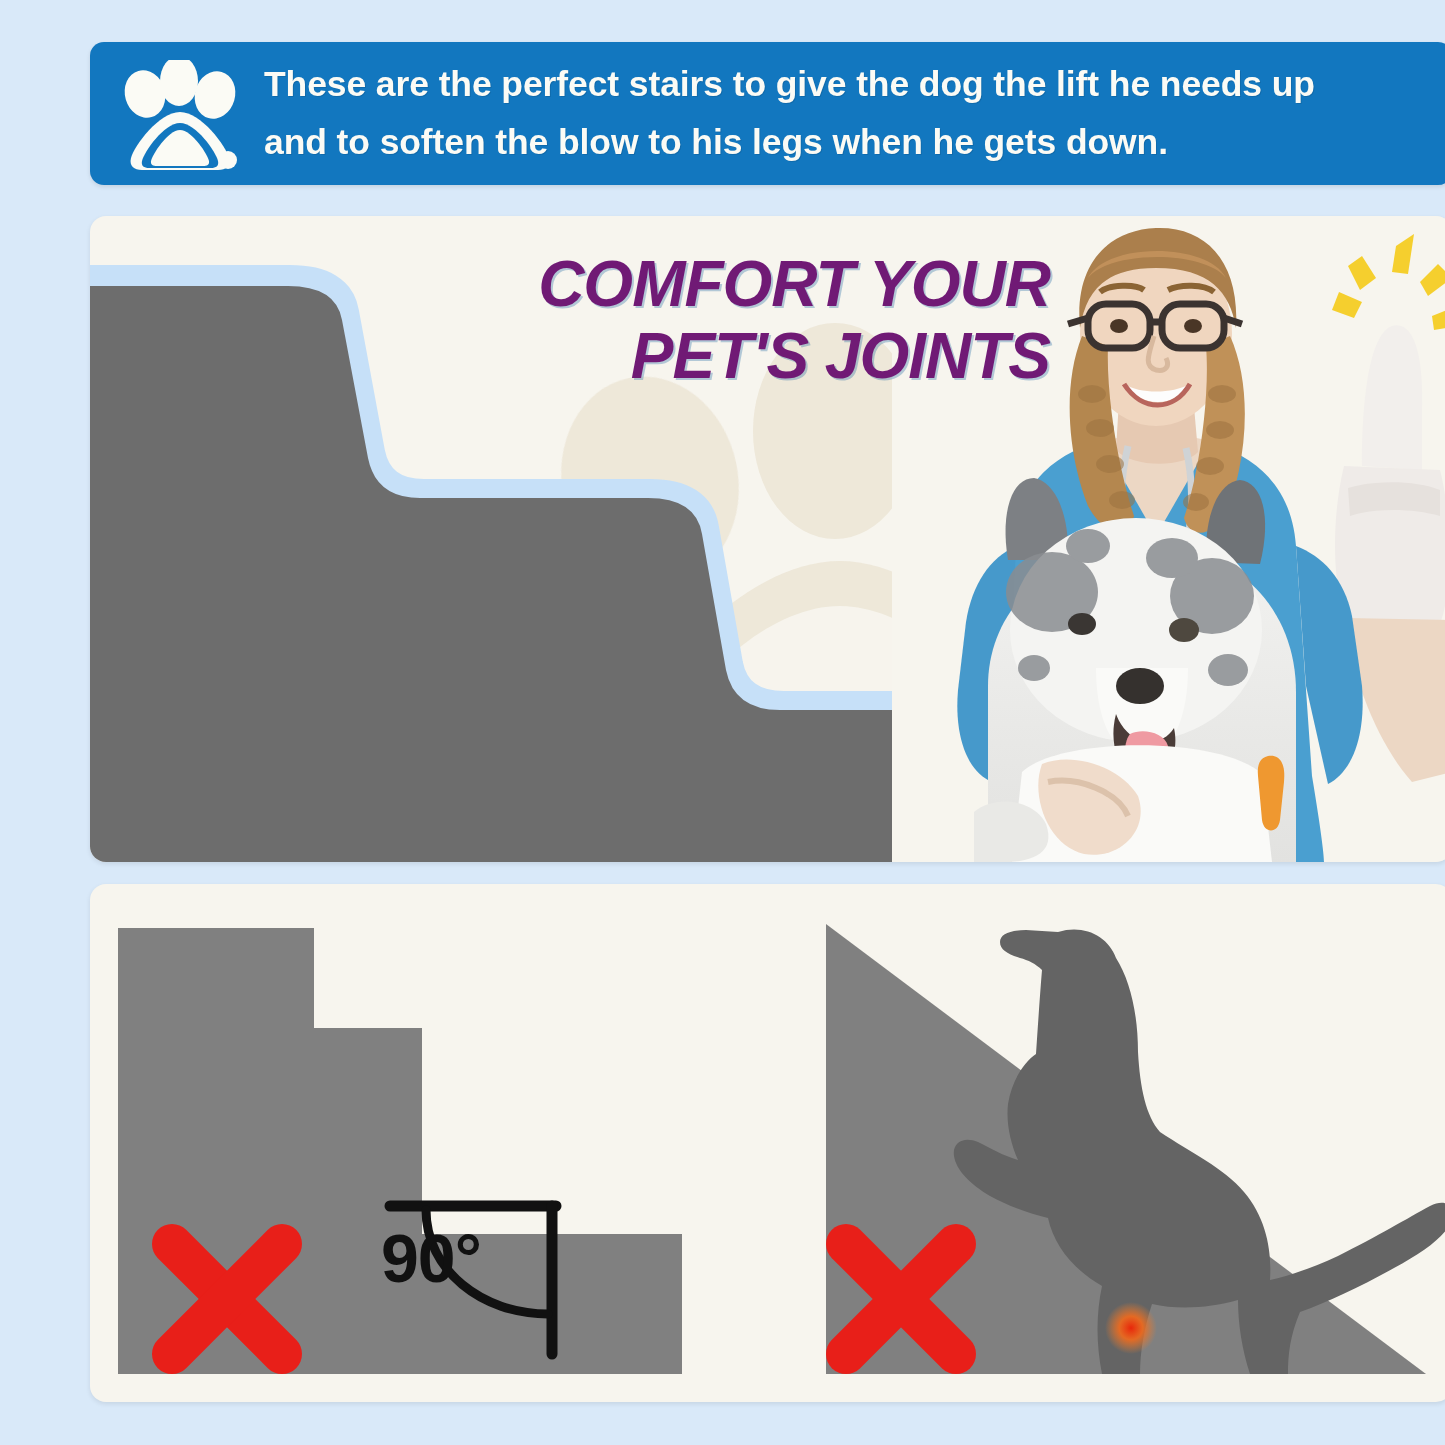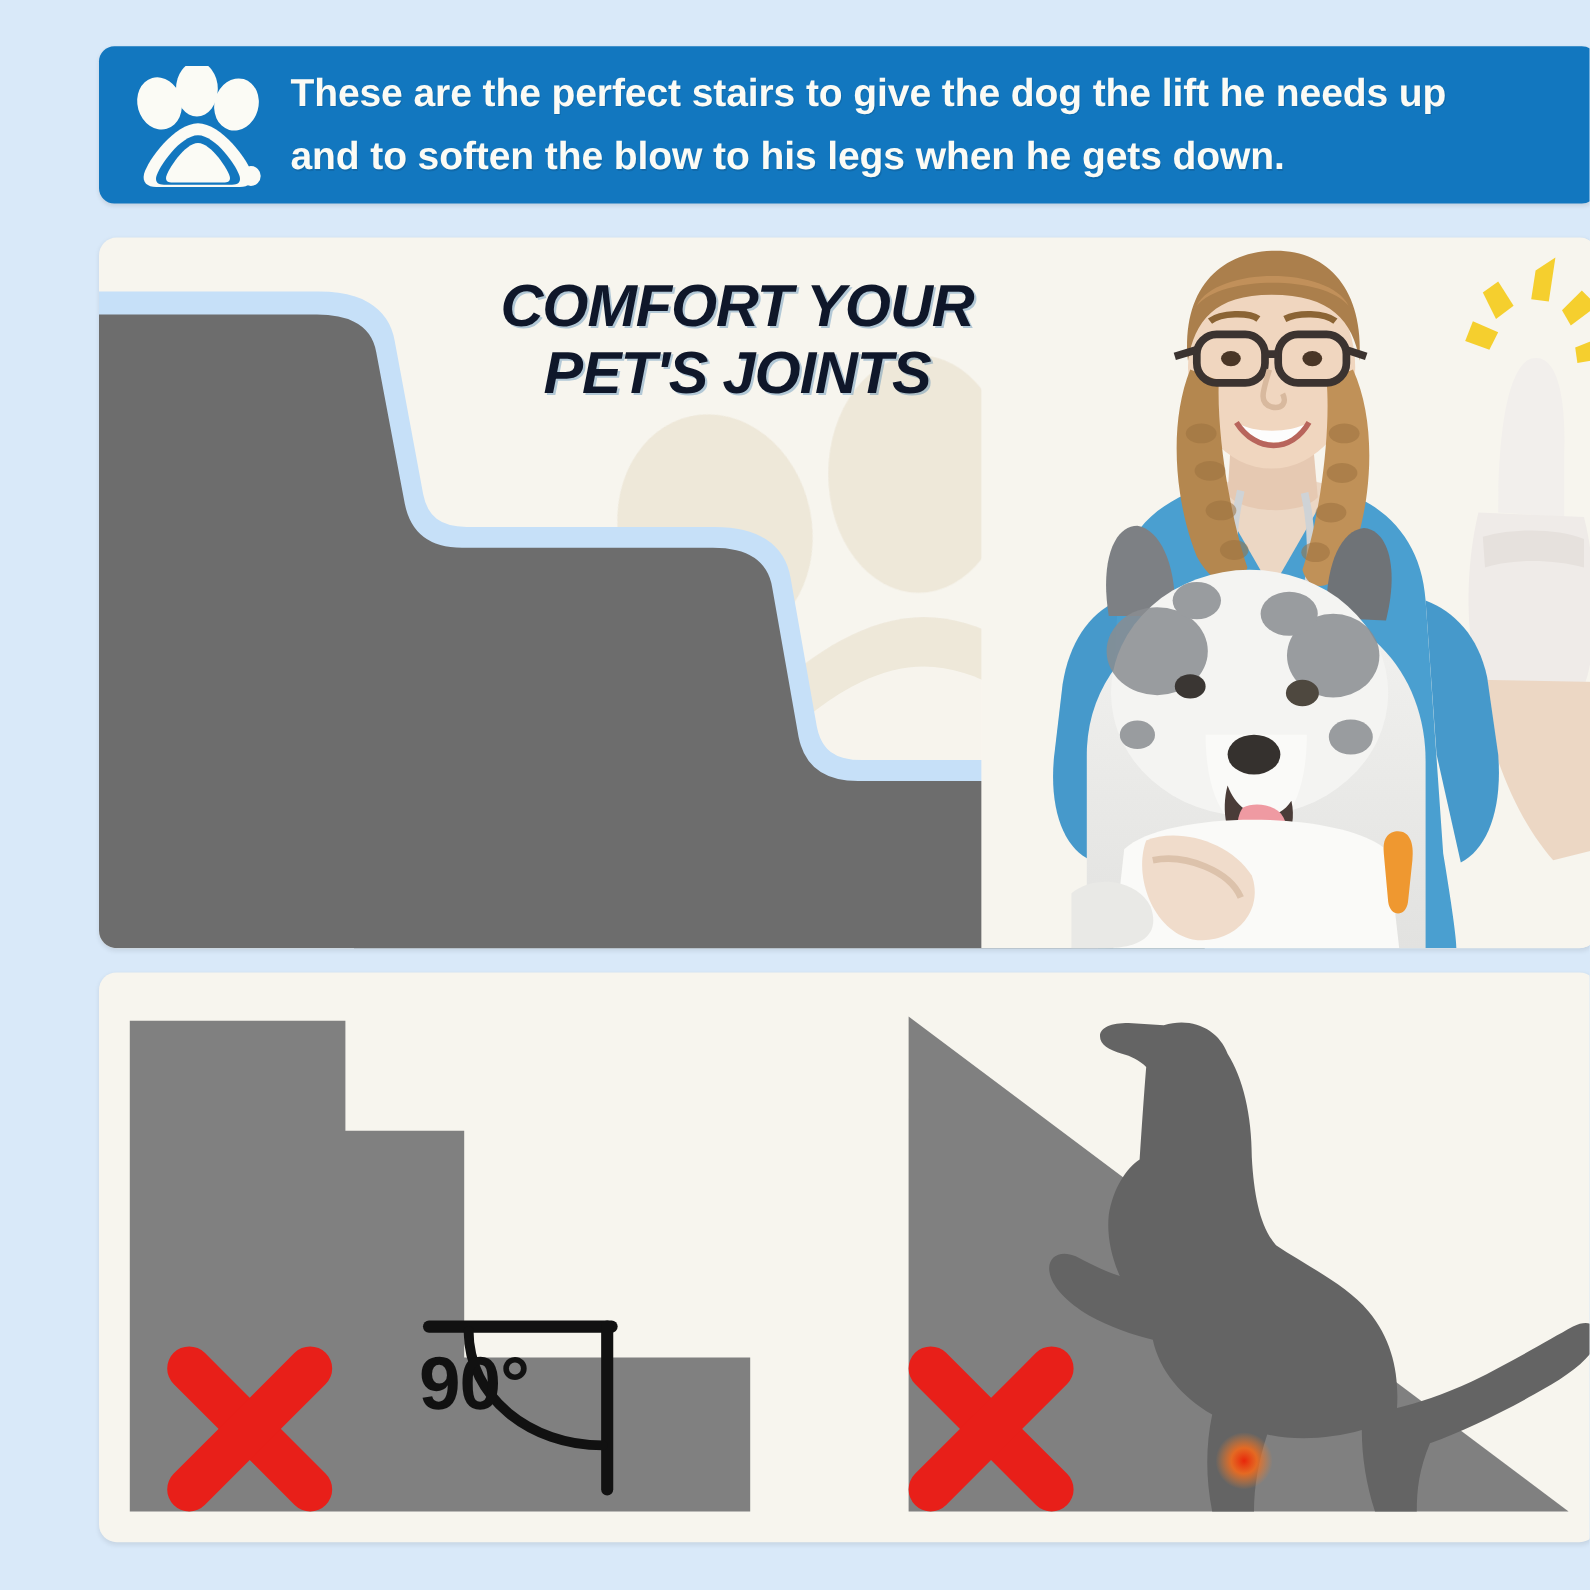--- a/index.html
+++ b/index.html
@@ -53,23 +53,23 @@
     overflow: hidden;
     box-shadow: 0 2px 5px rgba(0,0,0,.09);
   }
   #hero-watermark { position: absolute; left: 0; top: 0; width: 100%; height: 100%; }
   #hero-stairs    { position: absolute; left: 0; top: 0; width: 100%; height: 100%; }
   #hero-photo     { position: absolute; right: 0; top: 0; width: 560px; height: 646px; }
   #hero-title {
     position: absolute;
     left: 200px; top: 32px;
     width: 760px;
-    text-align: center;
-    color: #0f172a;
-    font-size: 54px;
+    text-align: right;
+    color: #701a75;
+    font-size: 64px;
     font-weight: bold;
     font-style: italic;
     line-height: 1.13;
     letter-spacing: -1px;
     text-shadow: 2px 2px 0 rgba(21,96,158,.30);
     white-space: pre-line;
   }
 
   
   #bottom {

